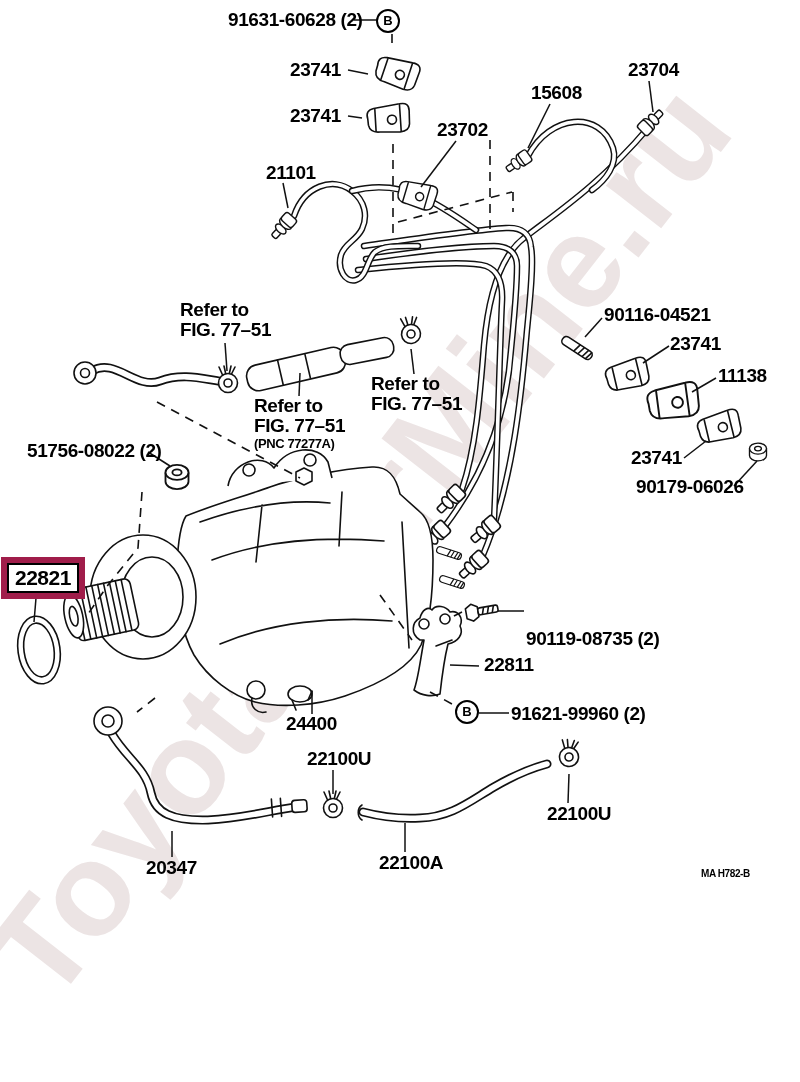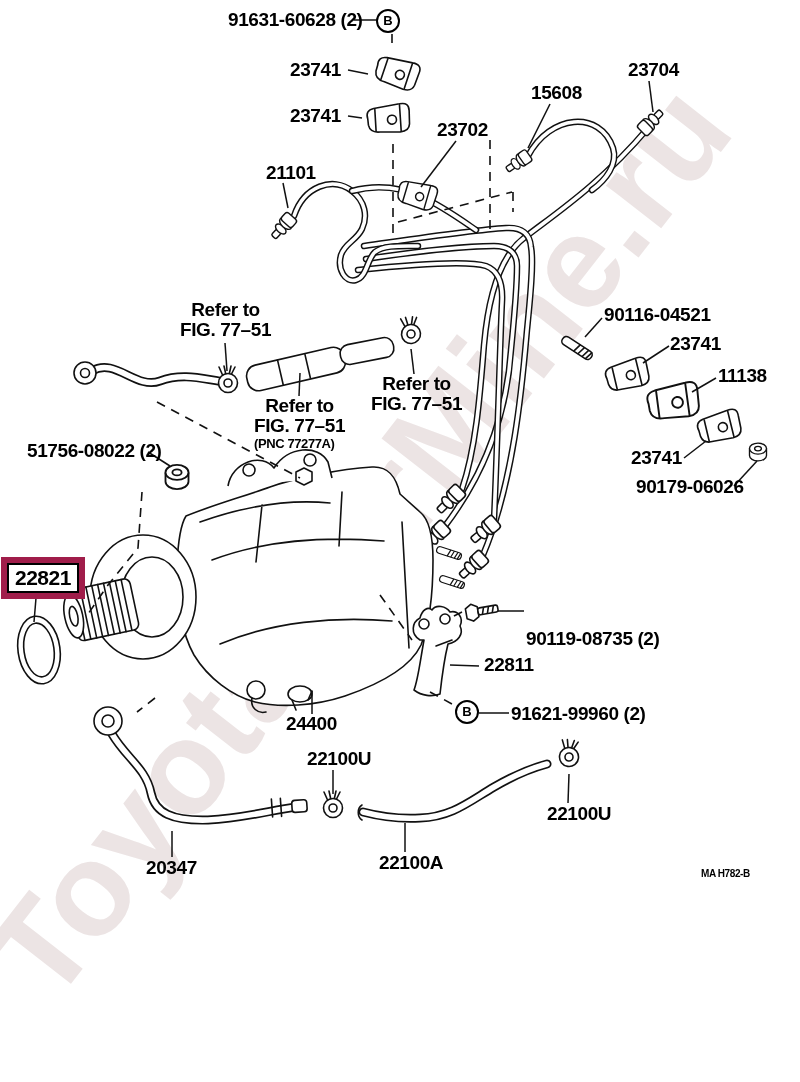--- a/index.html
+++ b/index.html
@@ -1,20 +1,20 @@
 <!DOCTYPE html>
 <html><head>
 <meta charset="utf-8">
 <style>
   html,body{margin:0;padding:0;background:#fff;}
   #stage{position:relative;width:800px;height:1082px;background:#ffffff;overflow:hidden;
          font-family:"Liberation Sans", sans-serif;}
   #art{position:absolute;left:0;top:0;z-index:1;}
   .lbl{position:absolute;z-index:3;color:#000;font-weight:bold;font-size:19px;line-height:20px;
-       letter-spacing:-0.4px;white-space:pre-line;text-align:center;}
+       letter-spacing:-0.4px;white-space:pre-line;}
   .lbl.small{font-size:13px;line-height:14px;}
   .lbl.code{font-size:10px;}
   .bcircle{position:absolute;z-index:3;width:20px;height:20px;border:2.5px solid #000;border-radius:50%;
        background:#fff;color:#000;font-weight:bold;font-size:13px;line-height:20px;text-align:center;}
   .hlbox{position:absolute;z-index:3;background:#a01d4a;padding:6px;}
   .hlbox .inner{background:#fff;border:2px solid #000;padding:0 6px;font-weight:bold;font-size:21px;
        line-height:26px;letter-spacing:-0.5px;color:#000;}
   svg .ln{stroke:#111;stroke-width:1.6;fill:none;stroke-linecap:round;stroke-linejoin:round;}
   svg .fw{stroke:#111;stroke-width:1.6;fill:#fff;stroke-linejoin:round;}
   svg .leader{stroke:#111;stroke-width:1.5;fill:none;}

